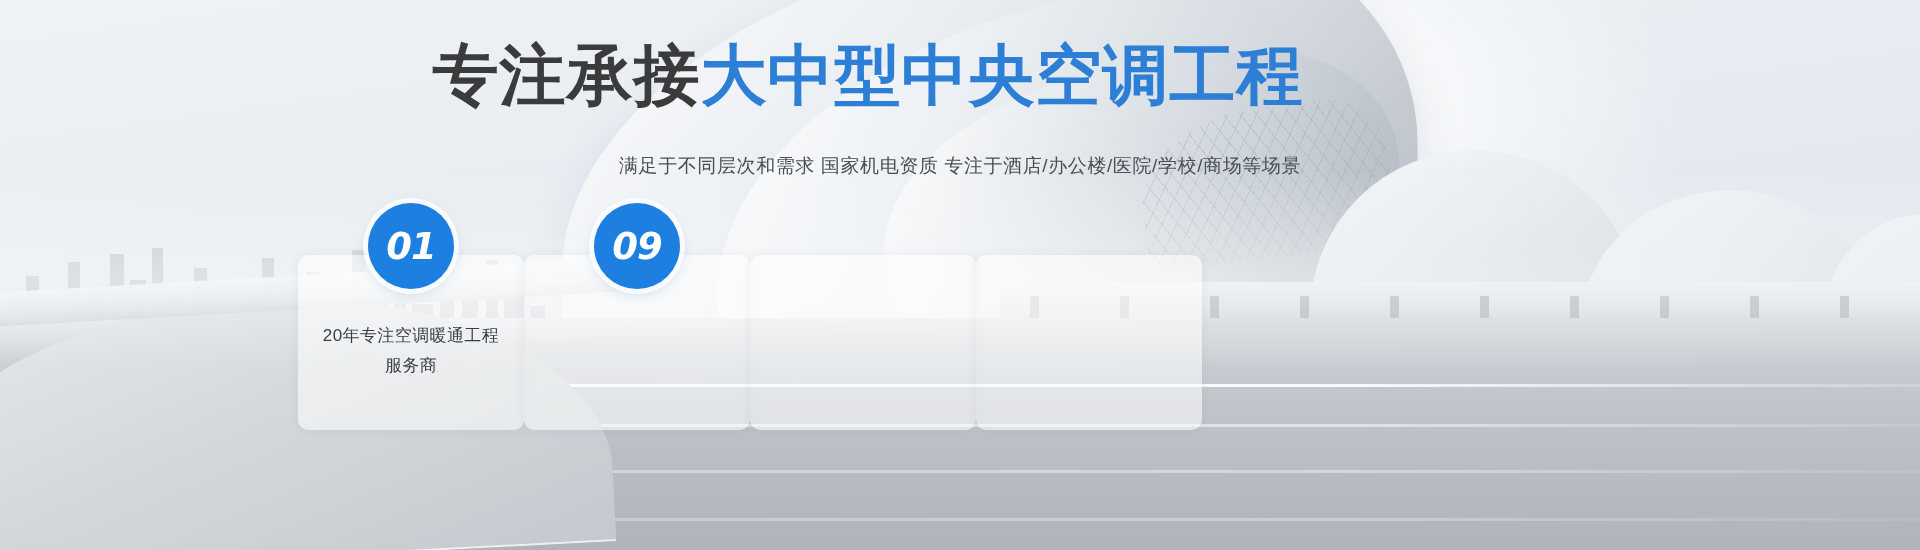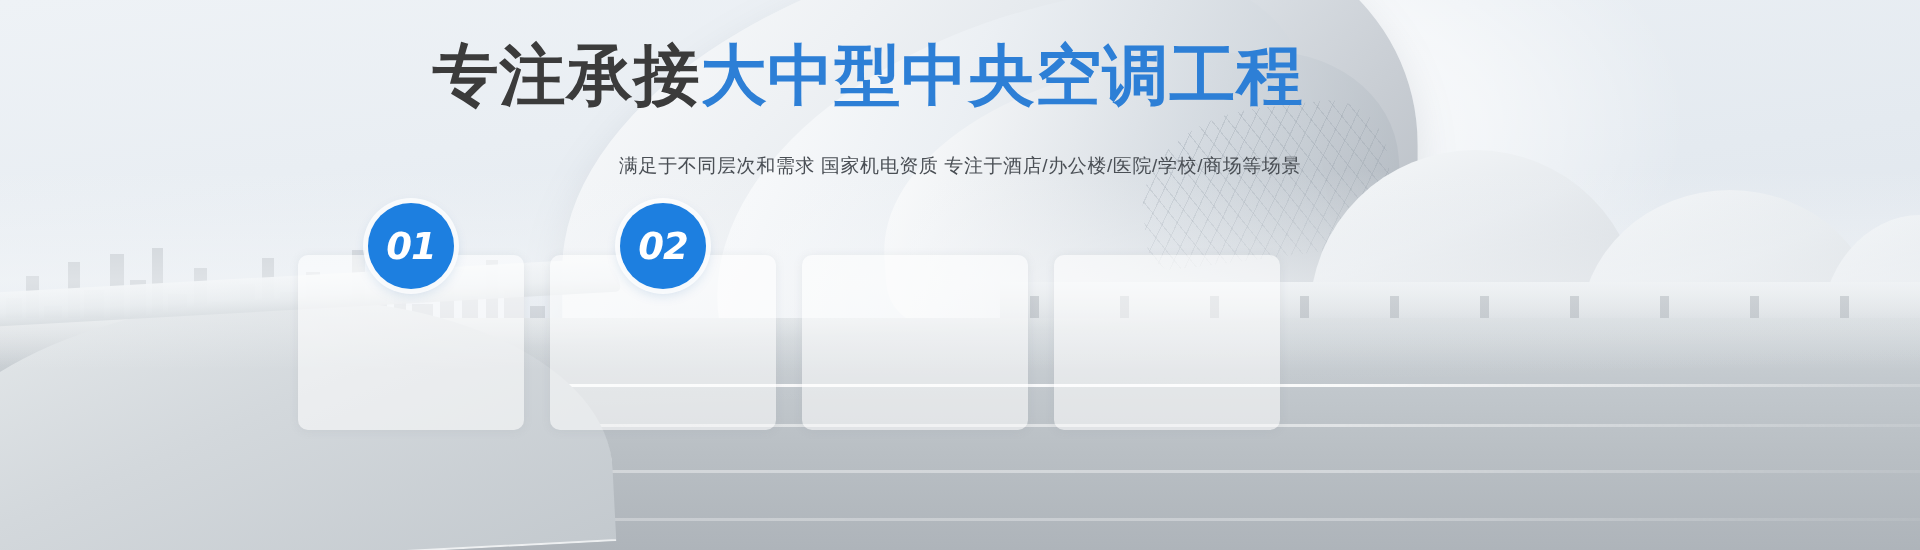--- a/index.html
+++ b/index.html
@@ -133,21 +133,21 @@
     position: absolute; left: 0; top: 153px; width: 1920px;
     text-align: center;
     font-size: 19px; color: #4a4f55; letter-spacing: .6px;
     white-space: nowrap;
   }
 
   
   .cards {
     position: absolute; left: 298px; top: 255px;
     width: 1030px; height: 175px;
-    display: flex; gap: 26px;
+    display: flex; 
   }
   .card {
     position: relative;
     width: 226px; height: 175px;
     border-radius: 10px;
     background: rgba(255,255,255,0.55);
     box-shadow: 0 1px 10px rgba(130,140,150,0.12);
     display: flex; align-items: center; justify-content: center;
     padding: 0 22px 10px 22px;
   }
@@ -242,25 +242,26 @@
   </h1>
 
   <div class="subtitle">满足于不同层次和需求  国家机电资质  专注于酒店/办公楼/医院/学校/商场等场景</div>
 
   <div class="cards">
 
     <div class="card">
       <div class="badge">
         <span class="badge-num">01</span>
       </div>
+      <div class="card-text">20年专注空调暖通工程服务商</div>
     </div>
 
     <div class="card">
       <div class="badge">
-        <span class="badge-num">02</span>
+        <span class="badge-num">09</span>
       </div>
     </div>
 
     <div class="card">
     </div>
 
     <div class="card">
     </div>
 
   </div>

